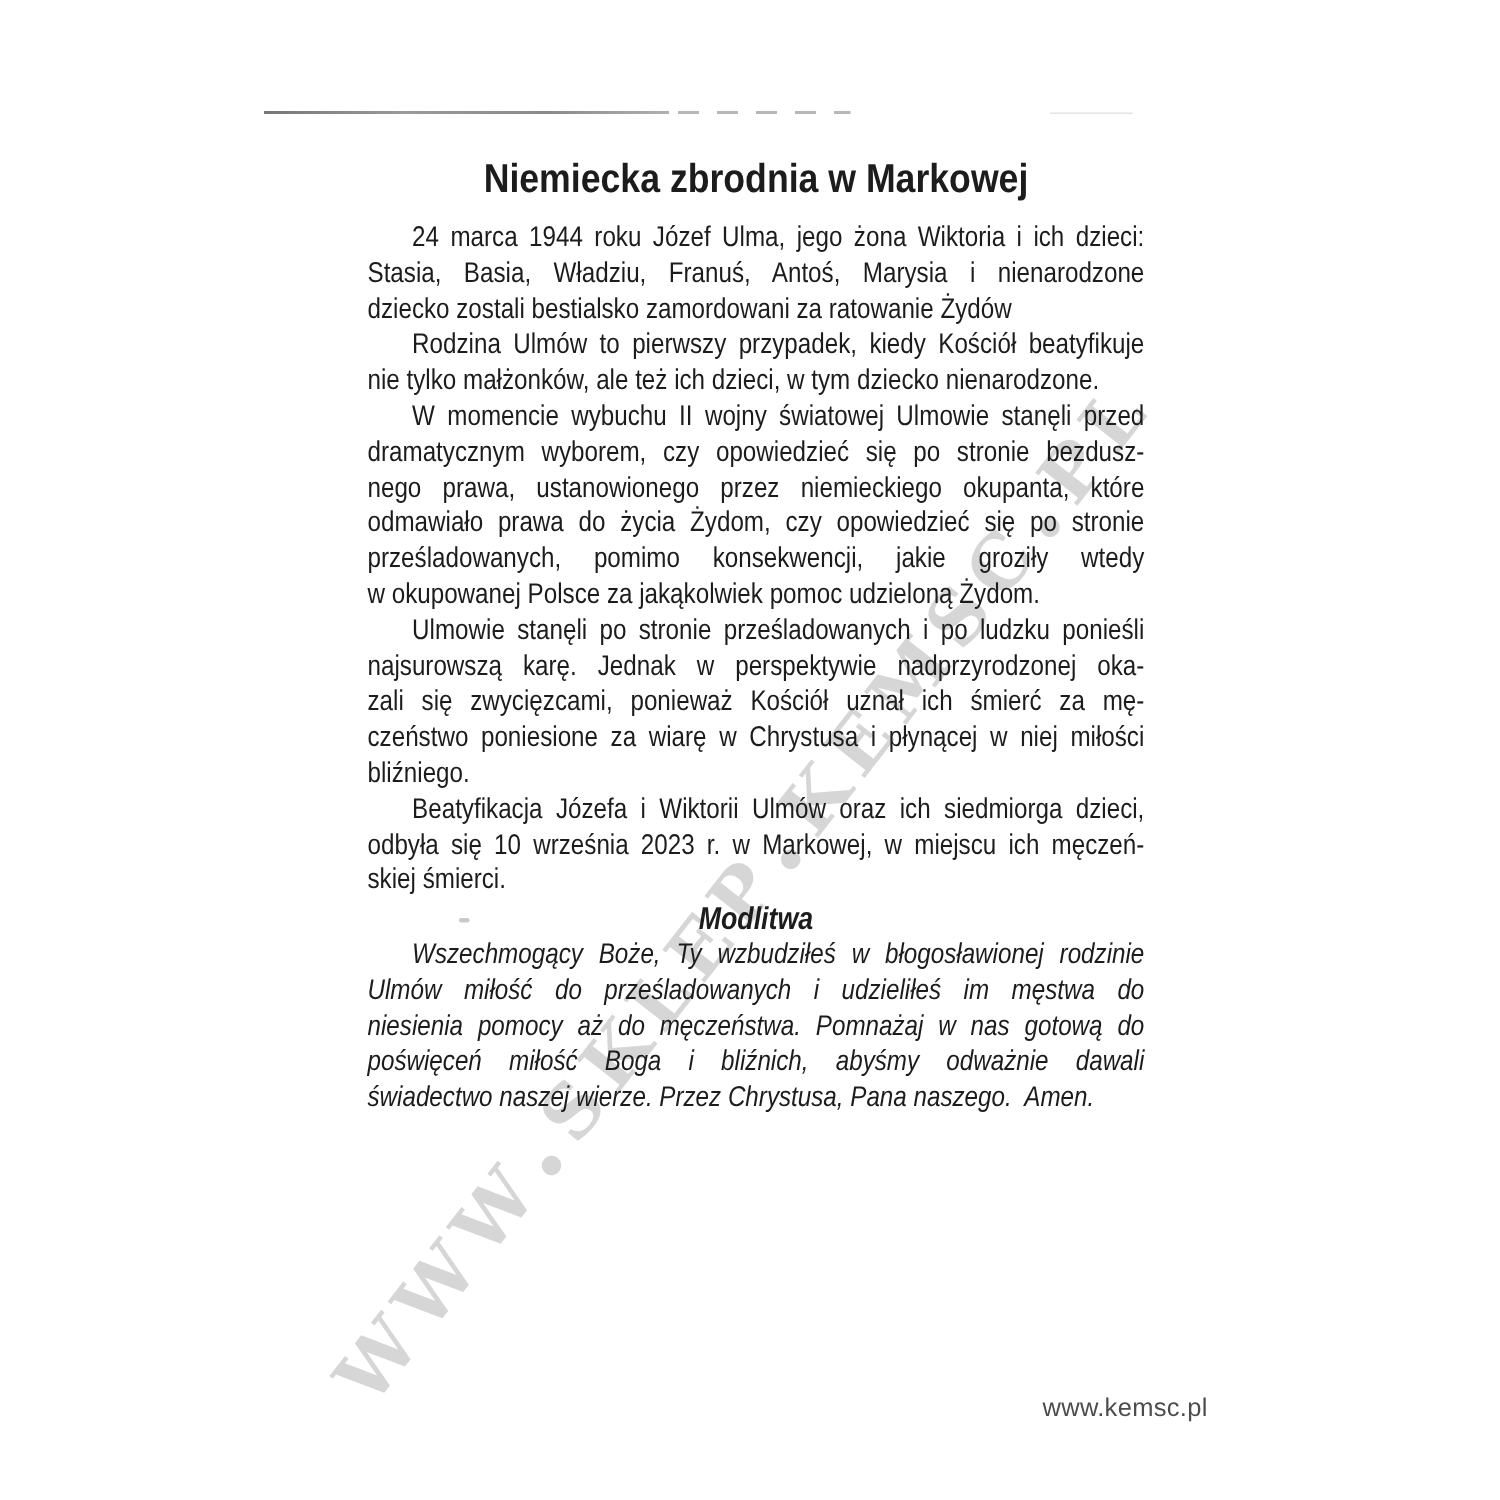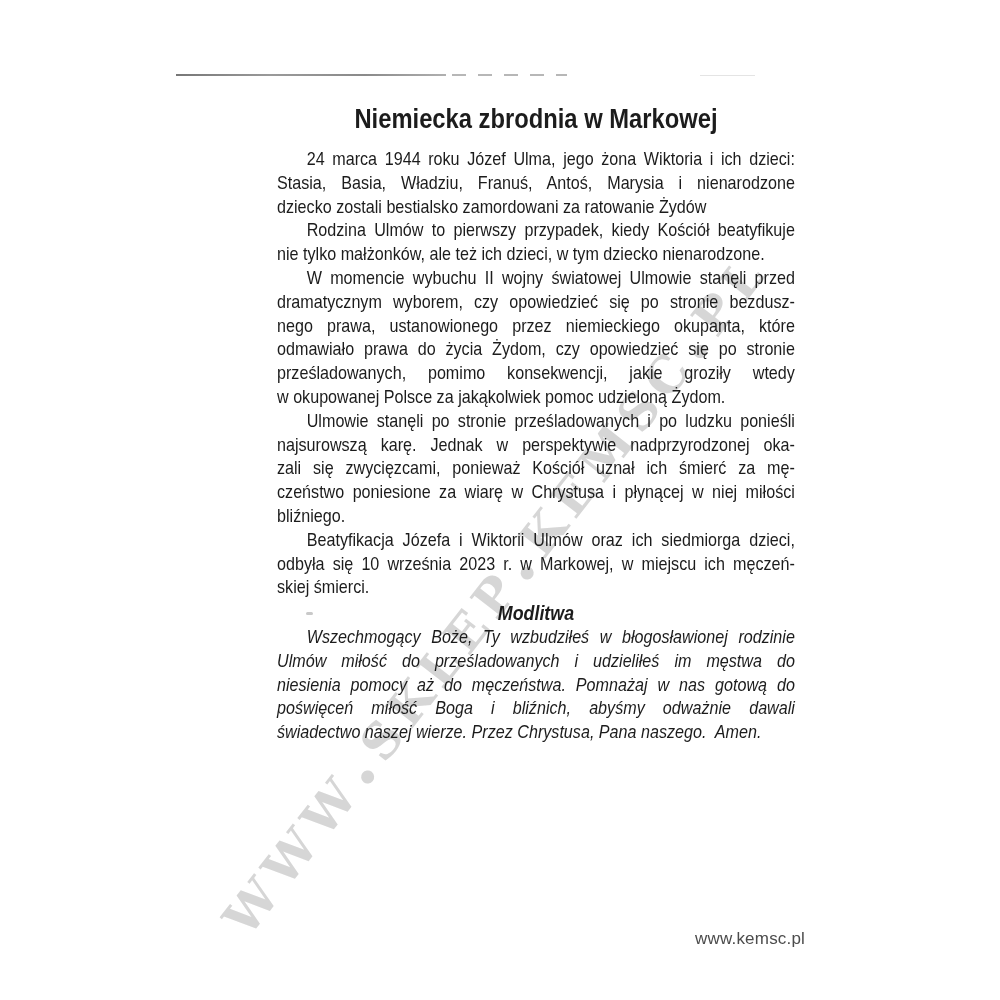--- a/index.html
+++ b/index.html
@@ -8,21 +8,21 @@
     font-family:"Liberation Sans",sans-serif;color:#1c1c1c;
   }
   
   .watermark{
     position:absolute;left:-10px;top:548px;width:1000px;z-index:1;
     text-align:center;transform:rotate(-52deg);transform-origin:50% 50%;
     font-family:"DejaVu Serif",serif;font-weight:700;font-size:70px;letter-spacing:8px;
     font-variant:small-caps;color:#c9c9c9;opacity:.75;pointer-events:none;white-space:nowrap;
   }
   
-  .content{position:absolute;left:245px;top:104px;width:518px;z-index:2;margin-left:32px;}
+  .content{position:absolute;left:245px;top:104px;width:518px;z-index:2;}
   .title{
     font-weight:bold;font-size:27px;line-height:30px;text-align:center;
     margin-bottom:13px;white-space:nowrap;transform:scaleX(0.88);transform-origin:50% 50%;
   }
   .line{
     width:610px;transform:scaleX(0.849);transform-origin:0 50%;
     font-size:19px;line-height:23.8px;height:23.8px;white-space:nowrap;
     text-align:justify;text-align-last:justify;text-justify:inter-word;
   }
   .line.first{text-indent:35px;}

